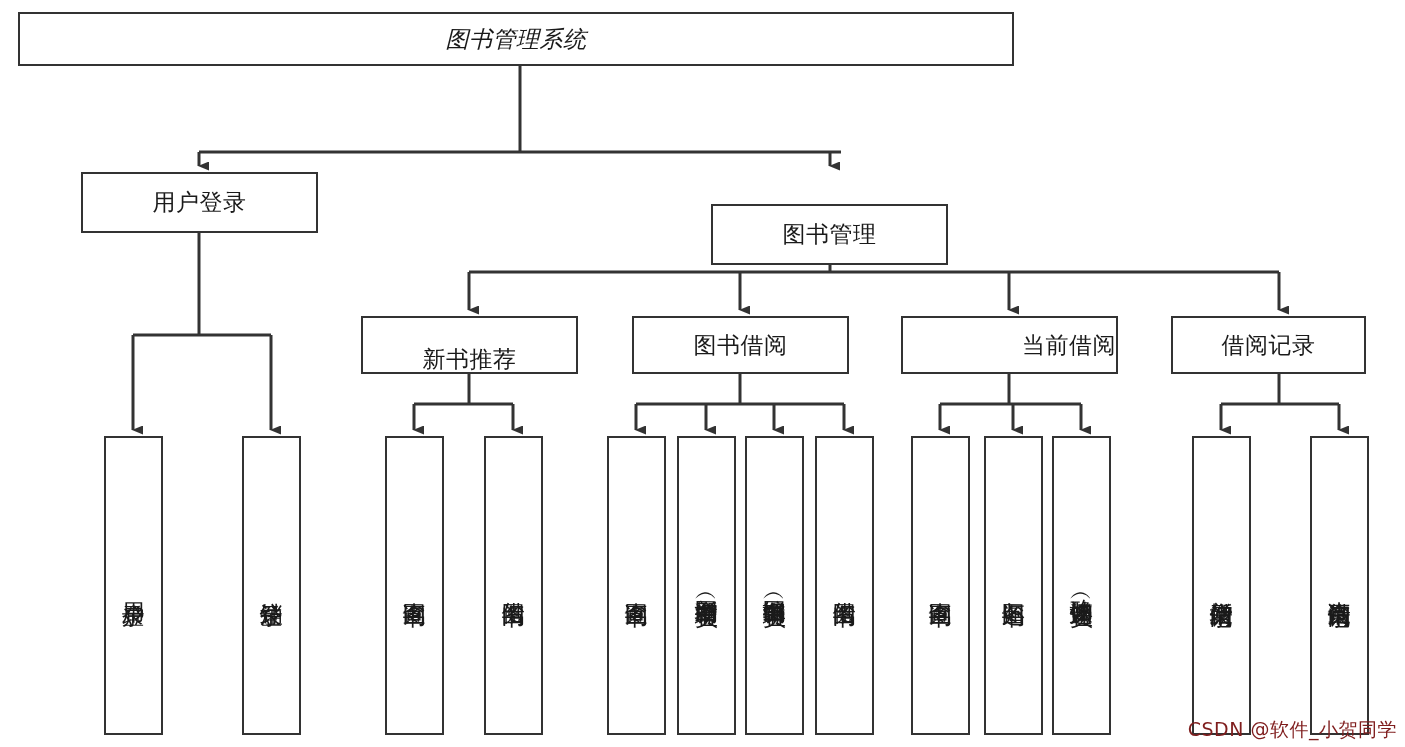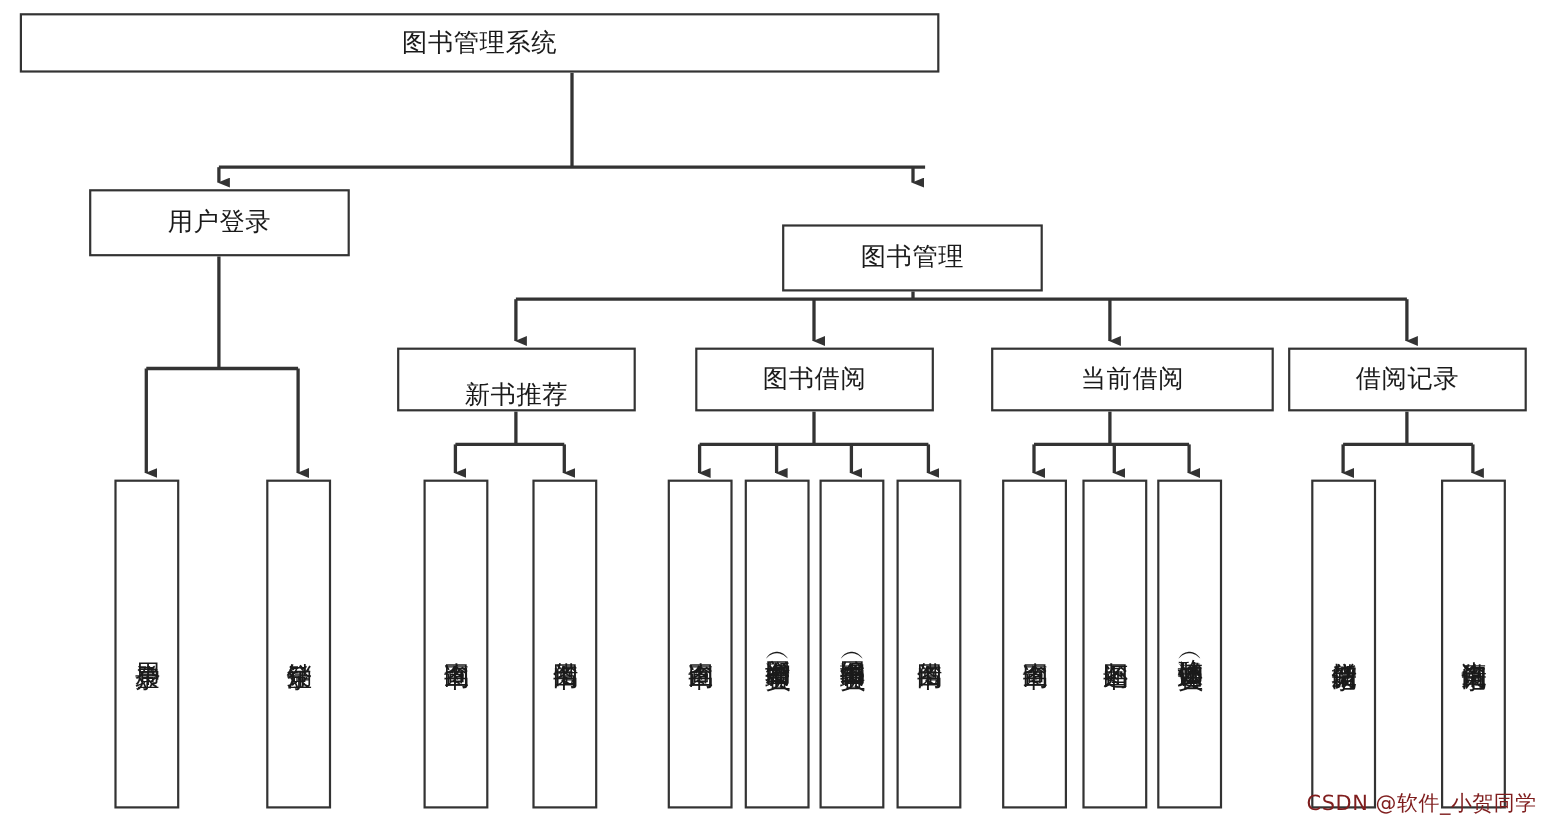--- a/index.html
+++ b/index.html
@@ -121,41 +121,41 @@
       <path d="M1013,404 L1013,430" marker-end="url(#arrowhead)"></path>
       <path d="M1081,404 L1081,430" marker-end="url(#arrowhead)"></path>
 
       <path d="M1279,374 L1279,404"></path>
       <path d="M1221,404 L1339,404"></path>
       <path d="M1221,404 L1221,430" marker-end="url(#arrowhead)"></path>
       <path d="M1339,404 L1339,430" marker-end="url(#arrowhead)"></path>
     </g>
   </svg>
 
-  <div class="node-box" id="box-root" style="left: 18px; top: 12px; width: 836px; height: 54px;">
+  <div class="node-box" id="box-root" style="left: 18px; top: 12px; width: 996px; height: 54px; font-style: italic;">
     <span class="node-label">图书管理系统</span>
   </div>
 
   <div class="node-box" id="box-user-login" style="left: 81px; top: 172px; width: 237px; height: 61px;">
     <span class="node-label">用户登录</span>
   </div>
   <div class="node-box" id="box-book-manage" style="left: 711px; top: 172px; width: 237px; height: 61px; margin-top: 32px;">
     <span class="node-label">图书管理</span>
   </div>
 
   <div class="node-box" id="box-new-book-rec" style="left: 361px; top: 316px; width: 217px; height: 58px; align-items: flex-end;">
     <span class="node-label">新书推荐</span>
   </div>
   <div class="node-box" id="box-book-borrow" style="left: 632px; top: 316px; width: 217px; height: 58px;">
     <span class="node-label">图书借阅</span>
   </div>
-  <div class="node-box" id="box-current-borrow" style="left: 901px; top: 316px; width: 257px; height: 58px;">
+  <div class="node-box" id="box-current-borrow" style="left: 901px; top: 316px; width: 217px; height: 58px; justify-content: flex-end;">
     <span class="node-label">当前借阅</span>
   </div>
-  <div class="node-box" id="box-borrow-record" style="left: 1171px; top: 316px; width: 217px; height: 58px; text-align: right;">
+  <div class="node-box" id="box-borrow-record" style="left: 1171px; top: 316px; width: 195px; height: 58px; text-align: right;">
     <span class="node-label">借阅记录</span>
   </div>
 
   <div class="leaf-box" id="leaf-0" style="left: 104px; top: 436px; width: 59px; height: 299px;">
     <span class="leaf-label">用户登录</span>
   </div>
   <div class="leaf-box" id="leaf-1" style="left: 242px; top: 436px; width: 59px; height: 299px;">
     <span class="leaf-label">注销登录</span>
   </div>
   <div class="leaf-box" id="leaf-2" style="left: 385px; top: 436px; width: 59px; height: 299px;">

